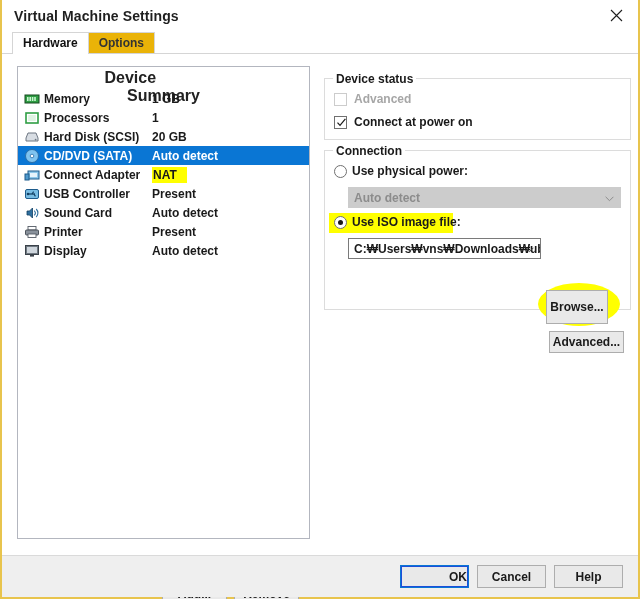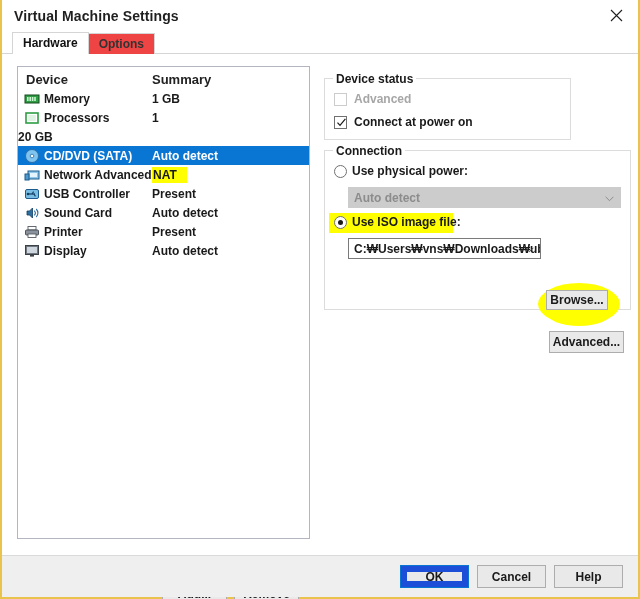--- a/index.html
+++ b/index.html
@@ -55,40 +55,40 @@
   .close-btn svg { display: block; }
 
   
   .tabstrip {
     flex: 0 0 22px;
     height: 22px;
     position: relative;
     padding-left: 10px;
     box-sizing: border-box;
     display: flex;
-    align-items: center;
+    align-items: flex-start;
   }
   .tabstrip::after {
     content: "";
     position: absolute;
     left: 0; right: 0; bottom: 0;
     height: 1px;
     background: #d5d5d5;
   }
   .tab {
     position: relative;
     z-index: 2;
     height: 21px;
     line-height: 21px;
     padding: 0 10px;
     font-size: 12px;
     box-sizing: border-box;
     border: 1px solid #d5d5d5;
     border-bottom: none;
-    background: #ef4444;
+    background: #eab308;
     color: #333;
     margin-right: -1px;
   }
   .tab.active {
     background: #ffffff;
     color: #111;
     height: 22px;
     line-height: 21px;
   }
 
@@ -106,23 +106,24 @@
     width: 293px; height: 473px;
     box-sizing: border-box;
     border: 1px solid #b3b6bf;
     background: #ffffff;
     overflow: hidden;
   }
   .list-header {
     display: flex;
     height: 20px;
     align-items: center;
-    font-size: 13px;
+    font-size: 16px;
     color: #222;
     padding-top: 2px;
+    flex-direction: column;
   }
   .col-device { width: 134px; padding-left: 8px; box-sizing: border-box; }
   .col-summary { flex: 1; }
   .row {
     display: flex;
     height: 19px;
     align-items: center;
     font-size: 12px;
     color: #1a1a1a;
     position: relative;
@@ -183,21 +184,21 @@
     border: 1px solid #dcdcdc;
   }
   .group-label {
     position: absolute;
     top: -7px; left: 8px;
     background: #ffffff;
     padding: 0 3px;
     font-size: 12px;
     color: #1a1a1a;
   }
-  #device-status-group { left: 322px; top: 24px; width: 247px; height: 62px; }
+  #device-status-group { left: 322px; top: 24px; width: 307px; height: 62px; }
   #connection-group { left: 322px; top: 96px; width: 307px; height: 160px; }
 
   .check-row, .radio-row {
     position: absolute;
     display: flex;
     align-items: center;
     font-size: 12px;
   }
   .checkbox {
     width: 13px; height: 13px;
@@ -279,35 +280,35 @@
   }
   .footer .btn {
     position: absolute;
     top: 9px;
     width: 69px; height: 23px;
   }
   #ok-btn { right: 169px; border: 1px solid #0a76d4; background: #e9e9e9; }
   #ok-btn .inner {
     width: 100%; height: 100%;
     box-sizing: border-box;
-    border: 6px solid #1d4ed8;
-    display: flex; align-items: center; justify-content: center;
+    border: 1px solid #1d4ed8;
+    display: flex; align-items: center; justify-content: flex-end;
   }
   #cancel-btn { right: 92px; }
   #help-btn { right: 15px; }
 
   #advanced-btn {
     position: absolute;
     left: 547px; top: 277px;
     width: 75px; height: 22px;
   }
   #browse-btn {
     position: absolute;
     left: 544px; top: 236px;
-    width: 62px; height: 20px;
+    width: 62px; height: 34px;
     z-index: 2;
   }
 </style>
 </head>
 <body>
 
 <div class="window">
 
   <div class="titlebar">
     <div class="title-text">Virtual Machine Settings</div>
@@ -358,20 +359,27 @@
             <rect x="4.2" y="5" width="7.6" height="6" fill="#dff3e3"></rect>
           </svg>
           <span>Processors</span>
         </div>
         <div class="cell-summary">
           <span>1</span>
         </div>
       </div>
 
       <div class="row">
+        <div class="cell-device">
+          <svg class="ico" viewBox="0 0 16 16">
+            <path d="M2 9 L4 4 H12 L14 9 V12 H2 Z" fill="#d8dde3" stroke="#6d7682" stroke-width="1"></path>
+            <circle cx="11.6" cy="10.6" r="0.9" fill="#6d7682"></circle>
+          </svg>
+          <span>Hard Disk (SCSI)</span>
+        </div>
         <div class="cell-summary">
           <span>20 GB</span>
         </div>
       </div>
 
       <div class="row selected">
         <div class="cell-device">
           <svg class="ico" viewBox="0 0 16 16">
             <circle cx="8" cy="8" r="6.5" fill="#7fc3ef" stroke="#2a6ea8" stroke-width="1"></circle>
             <circle cx="8" cy="8" r="1.8" fill="#ffffff" stroke="#2a6ea8" stroke-width="0.8"></circle>
@@ -383,21 +391,21 @@
         </div>
       </div>
 
       <div class="row">
         <div class="cell-device">
           <svg class="ico" viewBox="0 0 16 16">
             <rect x="4" y="4" width="11" height="8" fill="#8fc8ea" stroke="#1d5b8c" stroke-width="1"></rect>
             <rect x="6" y="6" width="7" height="4" fill="#e7f4fc"></rect>
             <rect x="1" y="7" width="4" height="6" fill="#4f99cc" stroke="#1d5b8c" stroke-width="1"></rect>
           </svg>
-          <span>Network Advanced</span>
+          <span>Connect Adapter</span>
         </div>
         <div class="cell-summary">
           <span class="hl-nat">NAT</span>
         </div>
       </div>
 
       <div class="row">
         <div class="cell-device">
           <svg class="ico" viewBox="0 0 16 16">
             <rect x="1.5" y="3.5" width="13" height="9" rx="1.5" fill="#79bde4" stroke="#1d5b8c" stroke-width="1"></rect>

